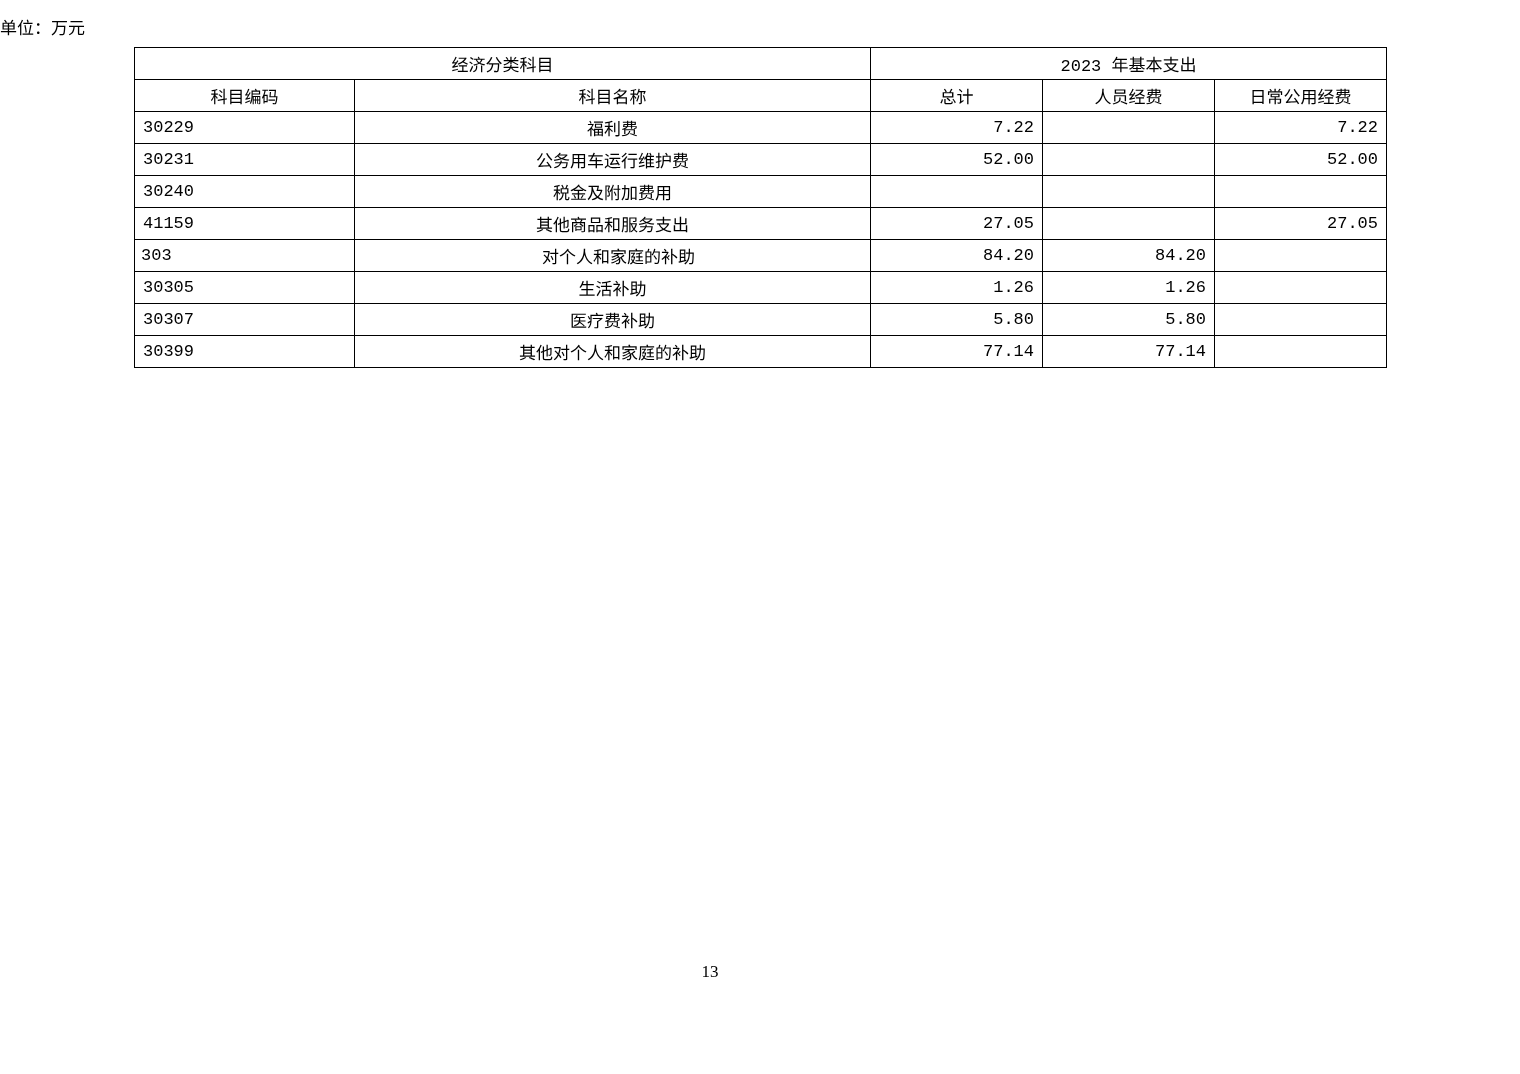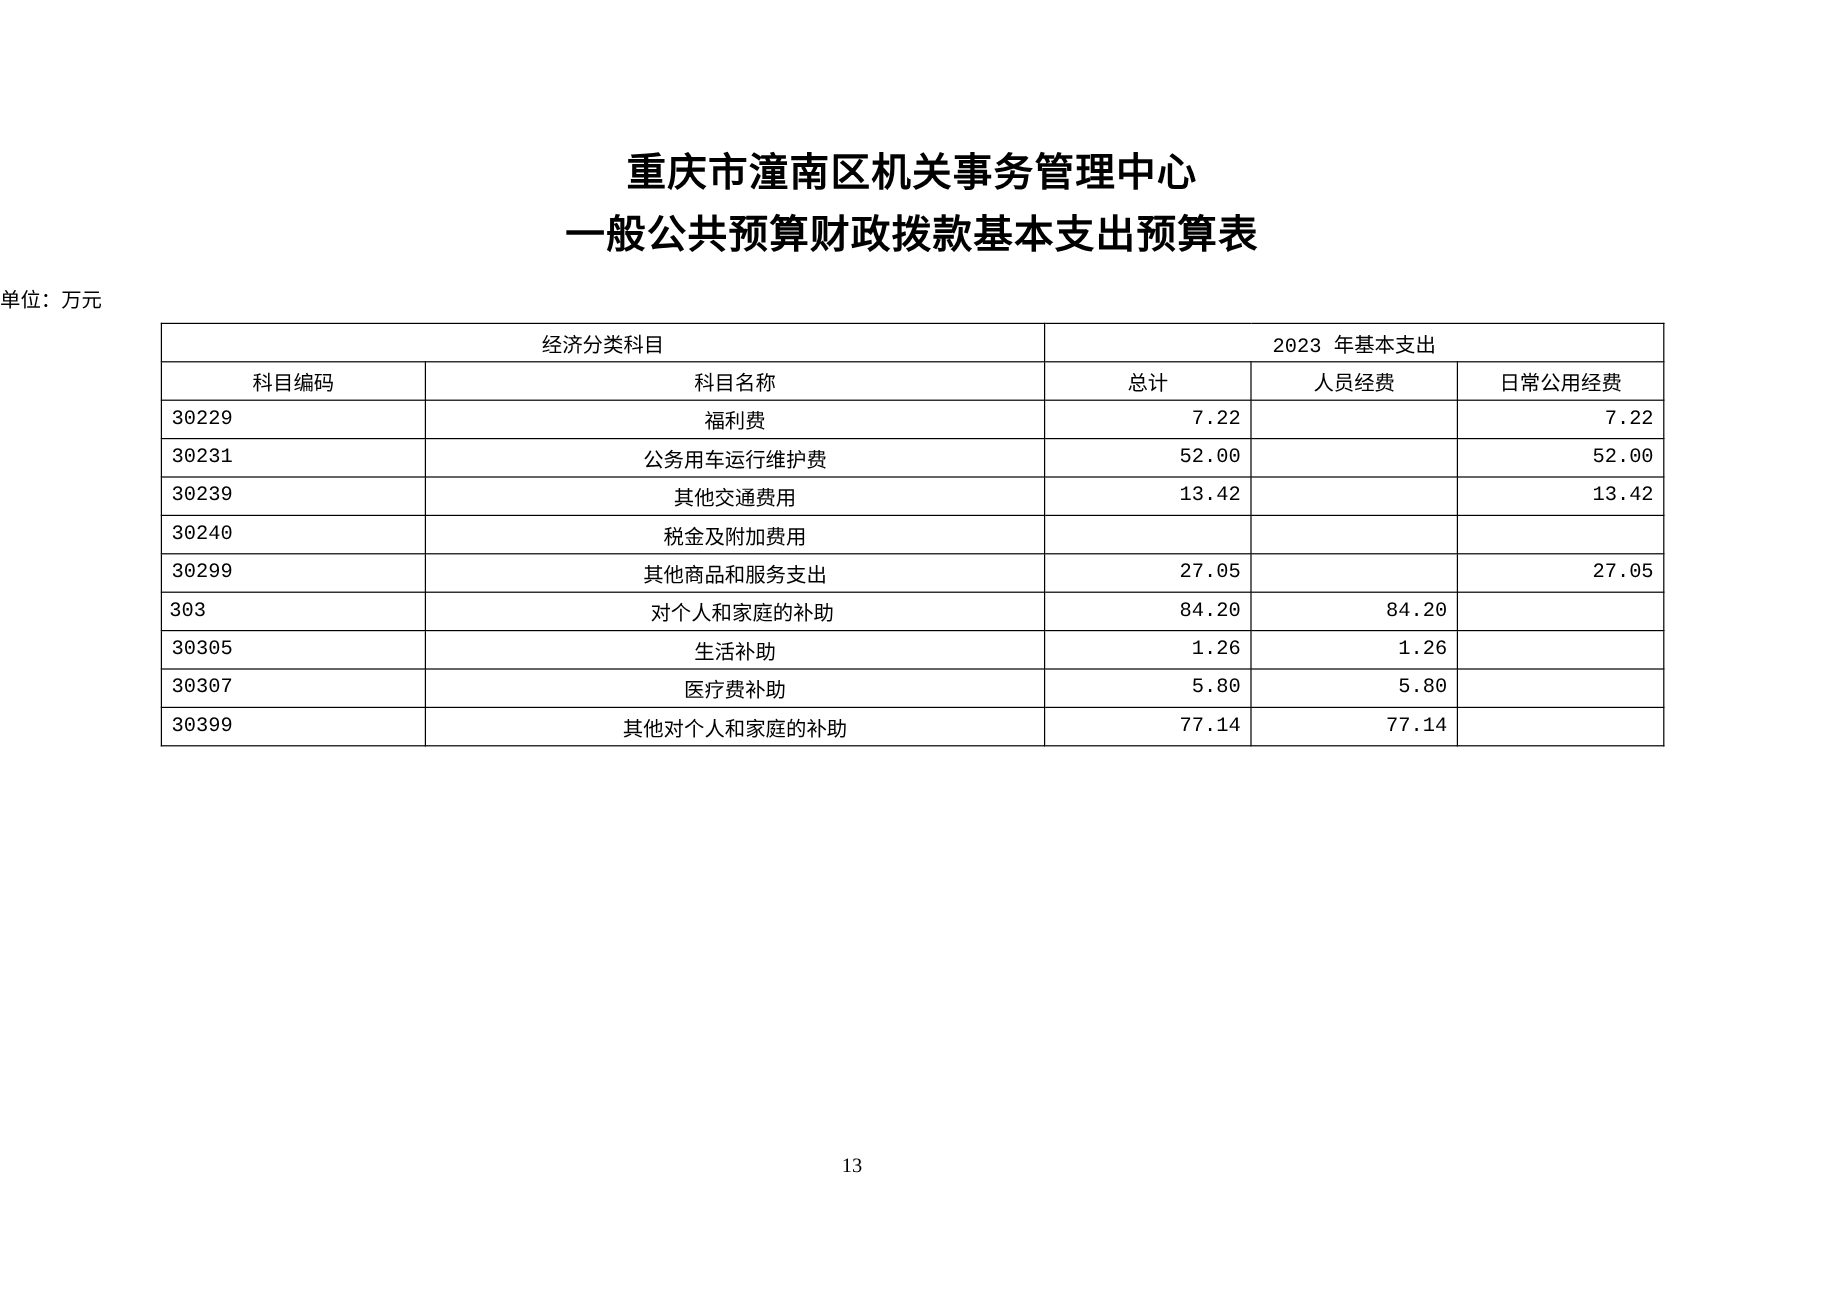--- a/index.html
+++ b/index.html
@@ -79,24 +79,20 @@
     text-align: center;
     font-size: 17px;
     font-family: "Liberation Serif", "DejaVu Serif", serif;
   }
 </style>
 </head>
 <body>
 
 <div class="page">
 
-  <div class="title-block">
-    <div class="title-line">重庆市潼南区机关事务管理中心</div>
-    <div class="title-line">一般公共预算财政拨款基本支出预算表</div>
-  </div>
 
   <div class="unit-line">单位：万元</div>
 
   <div class="table-wrap">
     <table class="budget">
       <colgroup>
         <col class="col-code">
         <col class="col-name">
         <col class="col-total">
         <col class="col-personnel">
@@ -124,35 +120,28 @@
             <td class="num">7.22</td>
           </tr>
           <tr>
             <td class="code-indent">30231</td>
             <td class="name-indent">公务用车运行维护费</td>
             <td class="num">52.00</td>
             <td class="num"></td>
             <td class="num">52.00</td>
           </tr>
           <tr>
-            <td class="code-indent">30239</td>
-            <td class="name-indent">其他交通费用</td>
-            <td class="num">13.42</td>
-            <td class="num"></td>
-            <td class="num">13.42</td>
-          </tr>
-          <tr>
             <td class="code-indent">30240</td>
             <td class="name-indent">税金及附加费用</td>
             <td class="num"></td>
             <td class="num"></td>
             <td class="num"></td>
           </tr>
           <tr>
-            <td class="code-indent">30299</td>
+            <td class="code-indent">41159</td>
             <td class="name-indent">其他商品和服务支出</td>
             <td class="num">27.05</td>
             <td class="num"></td>
             <td class="num">27.05</td>
           </tr>
           <tr>
             <td class="code-indent lvl2">303</td>
             <td class="name-indent lvl2">对个人和家庭的补助</td>
             <td class="num">84.20</td>
             <td class="num">84.20</td>

